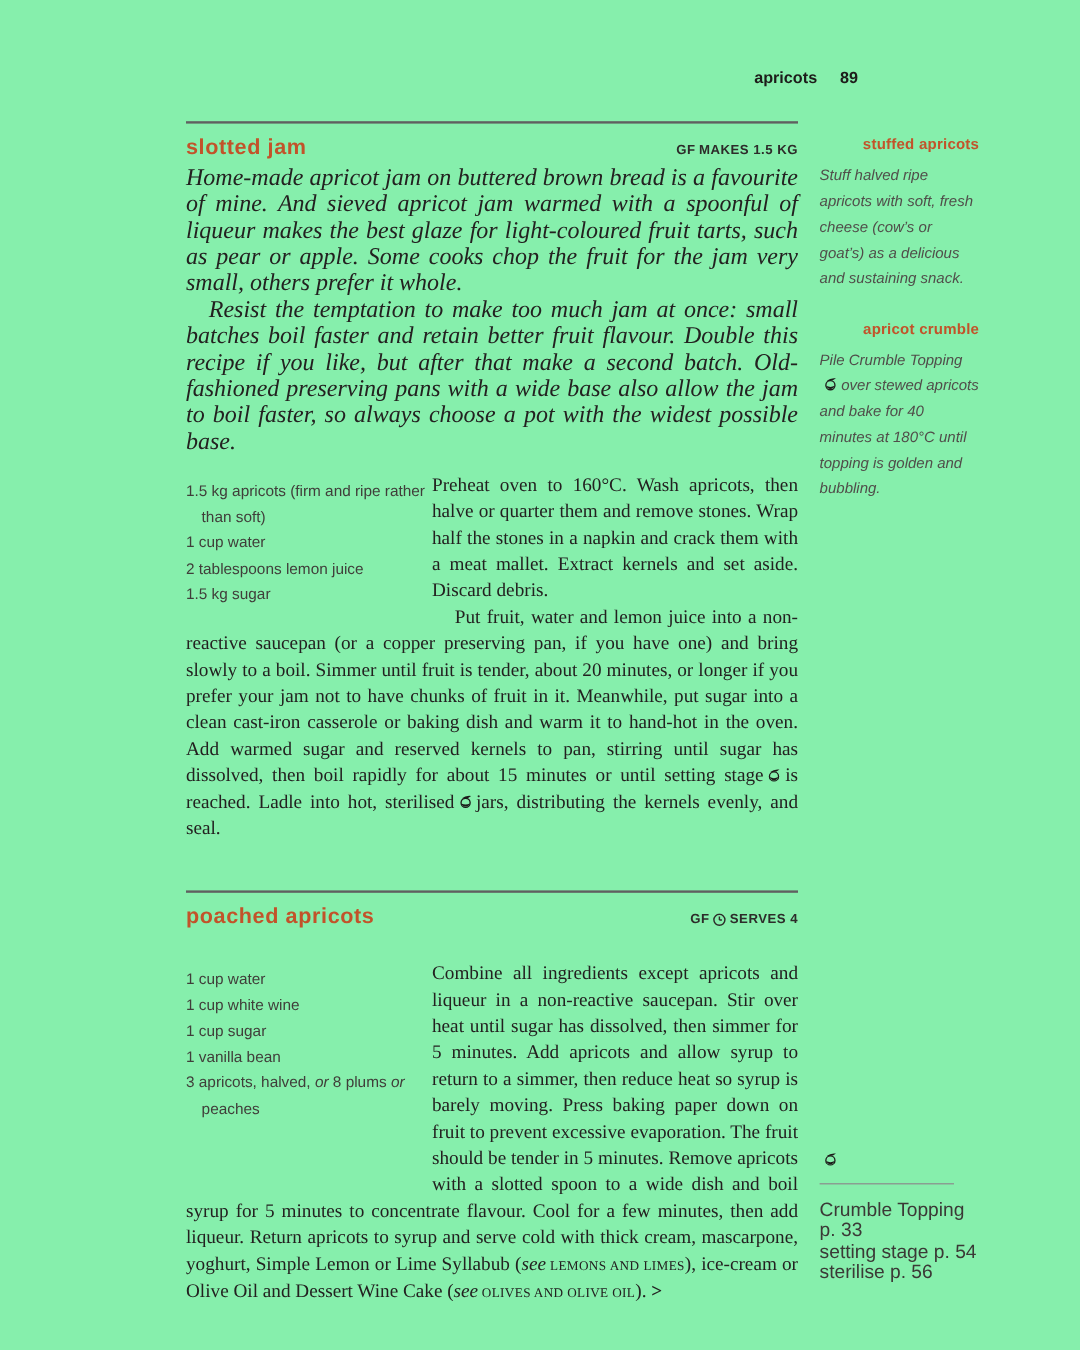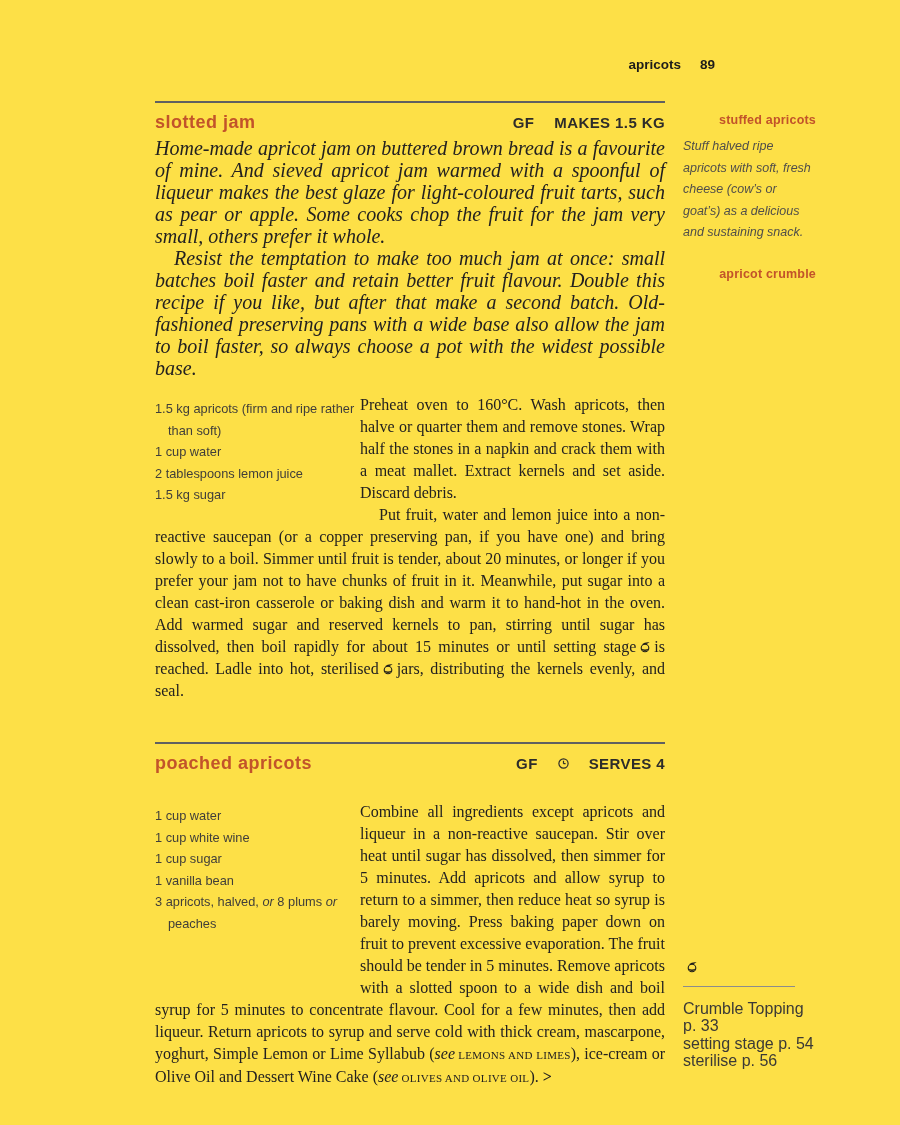--- a/index.html
+++ b/index.html
@@ -1,35 +1,35 @@
 <!DOCTYPE html>
 <html><head>
 <meta charset="utf-8">
 <style>
   html,body { margin:0; padding:0; background:#ffffff; }
   .page {
-    position:relative; width:900px; height:1125px; background:#fde047;
+    position:relative; width:900px; height:1125px; background:#86efac;
     font-family:"Liberation Sans", sans-serif; overflow:hidden;
   }
 
   
   .running-head {
     position:absolute; top:57px; left:155px; width:560px;
     display:flex; justify-content:flex-end; gap:19px;
     font-weight:bold; font-size:13.5px; color:#1d1c1a;
   }
 
   
   .main-col { position:absolute; top:101px; left:155px; width:510px; }
 
   .rule { border:none; border-top:2px solid #606060; margin:0 0 9px 0; }
 
   .title-row { display:flex; justify-content:space-between; align-items:baseline; margin-bottom:4px; }
   .recipe-title { margin:0; font-size:18px; font-weight:bold; letter-spacing:.5px; color:#c2532a; }
-  .badges { display:flex; align-items:center; gap:20px; font-size:15px; font-weight:bold; letter-spacing:.4px; color:#2d2c2a; }
+  .badges { display:flex; align-items:center; gap:3px; font-size:11px; font-weight:bold; letter-spacing:.4px; color:#2d2c2a; }
   .badges svg { display:block; }
 
   .intro { font-family:"Liberation Serif", serif; font-style:italic; font-size:20px; line-height:22px;
            color:#232120; text-align:justify; margin:4px 0 0 0; }
   .intro.indent { text-indent:19px; margin:0; }
 
   .body { margin-top:15px; }
   .body::after { content:""; display:block; clear:both; }
 
   .ingredients { float:left; width:205px; margin:4px 0 0 0; padding:0; list-style:none;
@@ -133,20 +133,25 @@
 
   </main>
 
   <aside class="sidebar">
       <div class="note">
         <h3 class="note-title">stuffed apricots</h3>
         <p class="note-text"><span>Stuff halved ripe apricots with soft, fresh cheese (cow’s or goat’s) as a delicious and sustaining snack.</span></p>
       </div>
       <div class="note">
         <h3 class="note-title">apricot crumble</h3>
+        <p class="note-text"><span>Pile Crumble Topping</span><svg class="ref-icon" width="12" height="12" viewBox="0 0 12 12" aria-hidden="true">
+    <path d="M3 3.3 Q6 0.7 10.6 1.3 Q8 3.9 3 3.3 Z" fill="#1c1b19"></path>
+    <circle cx="6" cy="7" r="3.8" fill="none" stroke="#1c1b19" stroke-width="1.1"></circle>
+    <path d="M2.4 7.5 A3.8 3.8 0 0 0 9.6 7.5 Q6 9.4 2.4 7.5 Z" fill="#1c1b19"></path>
+  </svg><span>over stewed apricots and bake for 40 minutes at 180°C until topping is golden and bubbling.</span></p>
       </div>
     </aside>
 
   <div class="footnotes">
     <span><svg class="ref-icon" width="12" height="12" viewBox="0 0 12 12" aria-hidden="true">
     <path d="M3 3.3 Q6 0.7 10.6 1.3 Q8 3.9 3 3.3 Z" fill="#1c1b19"></path>
     <circle cx="6" cy="7" r="3.8" fill="none" stroke="#1c1b19" stroke-width="1.1"></circle>
     <path d="M2.4 7.5 A3.8 3.8 0 0 0 9.6 7.5 Q6 9.4 2.4 7.5 Z" fill="#1c1b19"></path>
   </svg></span>
     <hr class="foot-rule">

